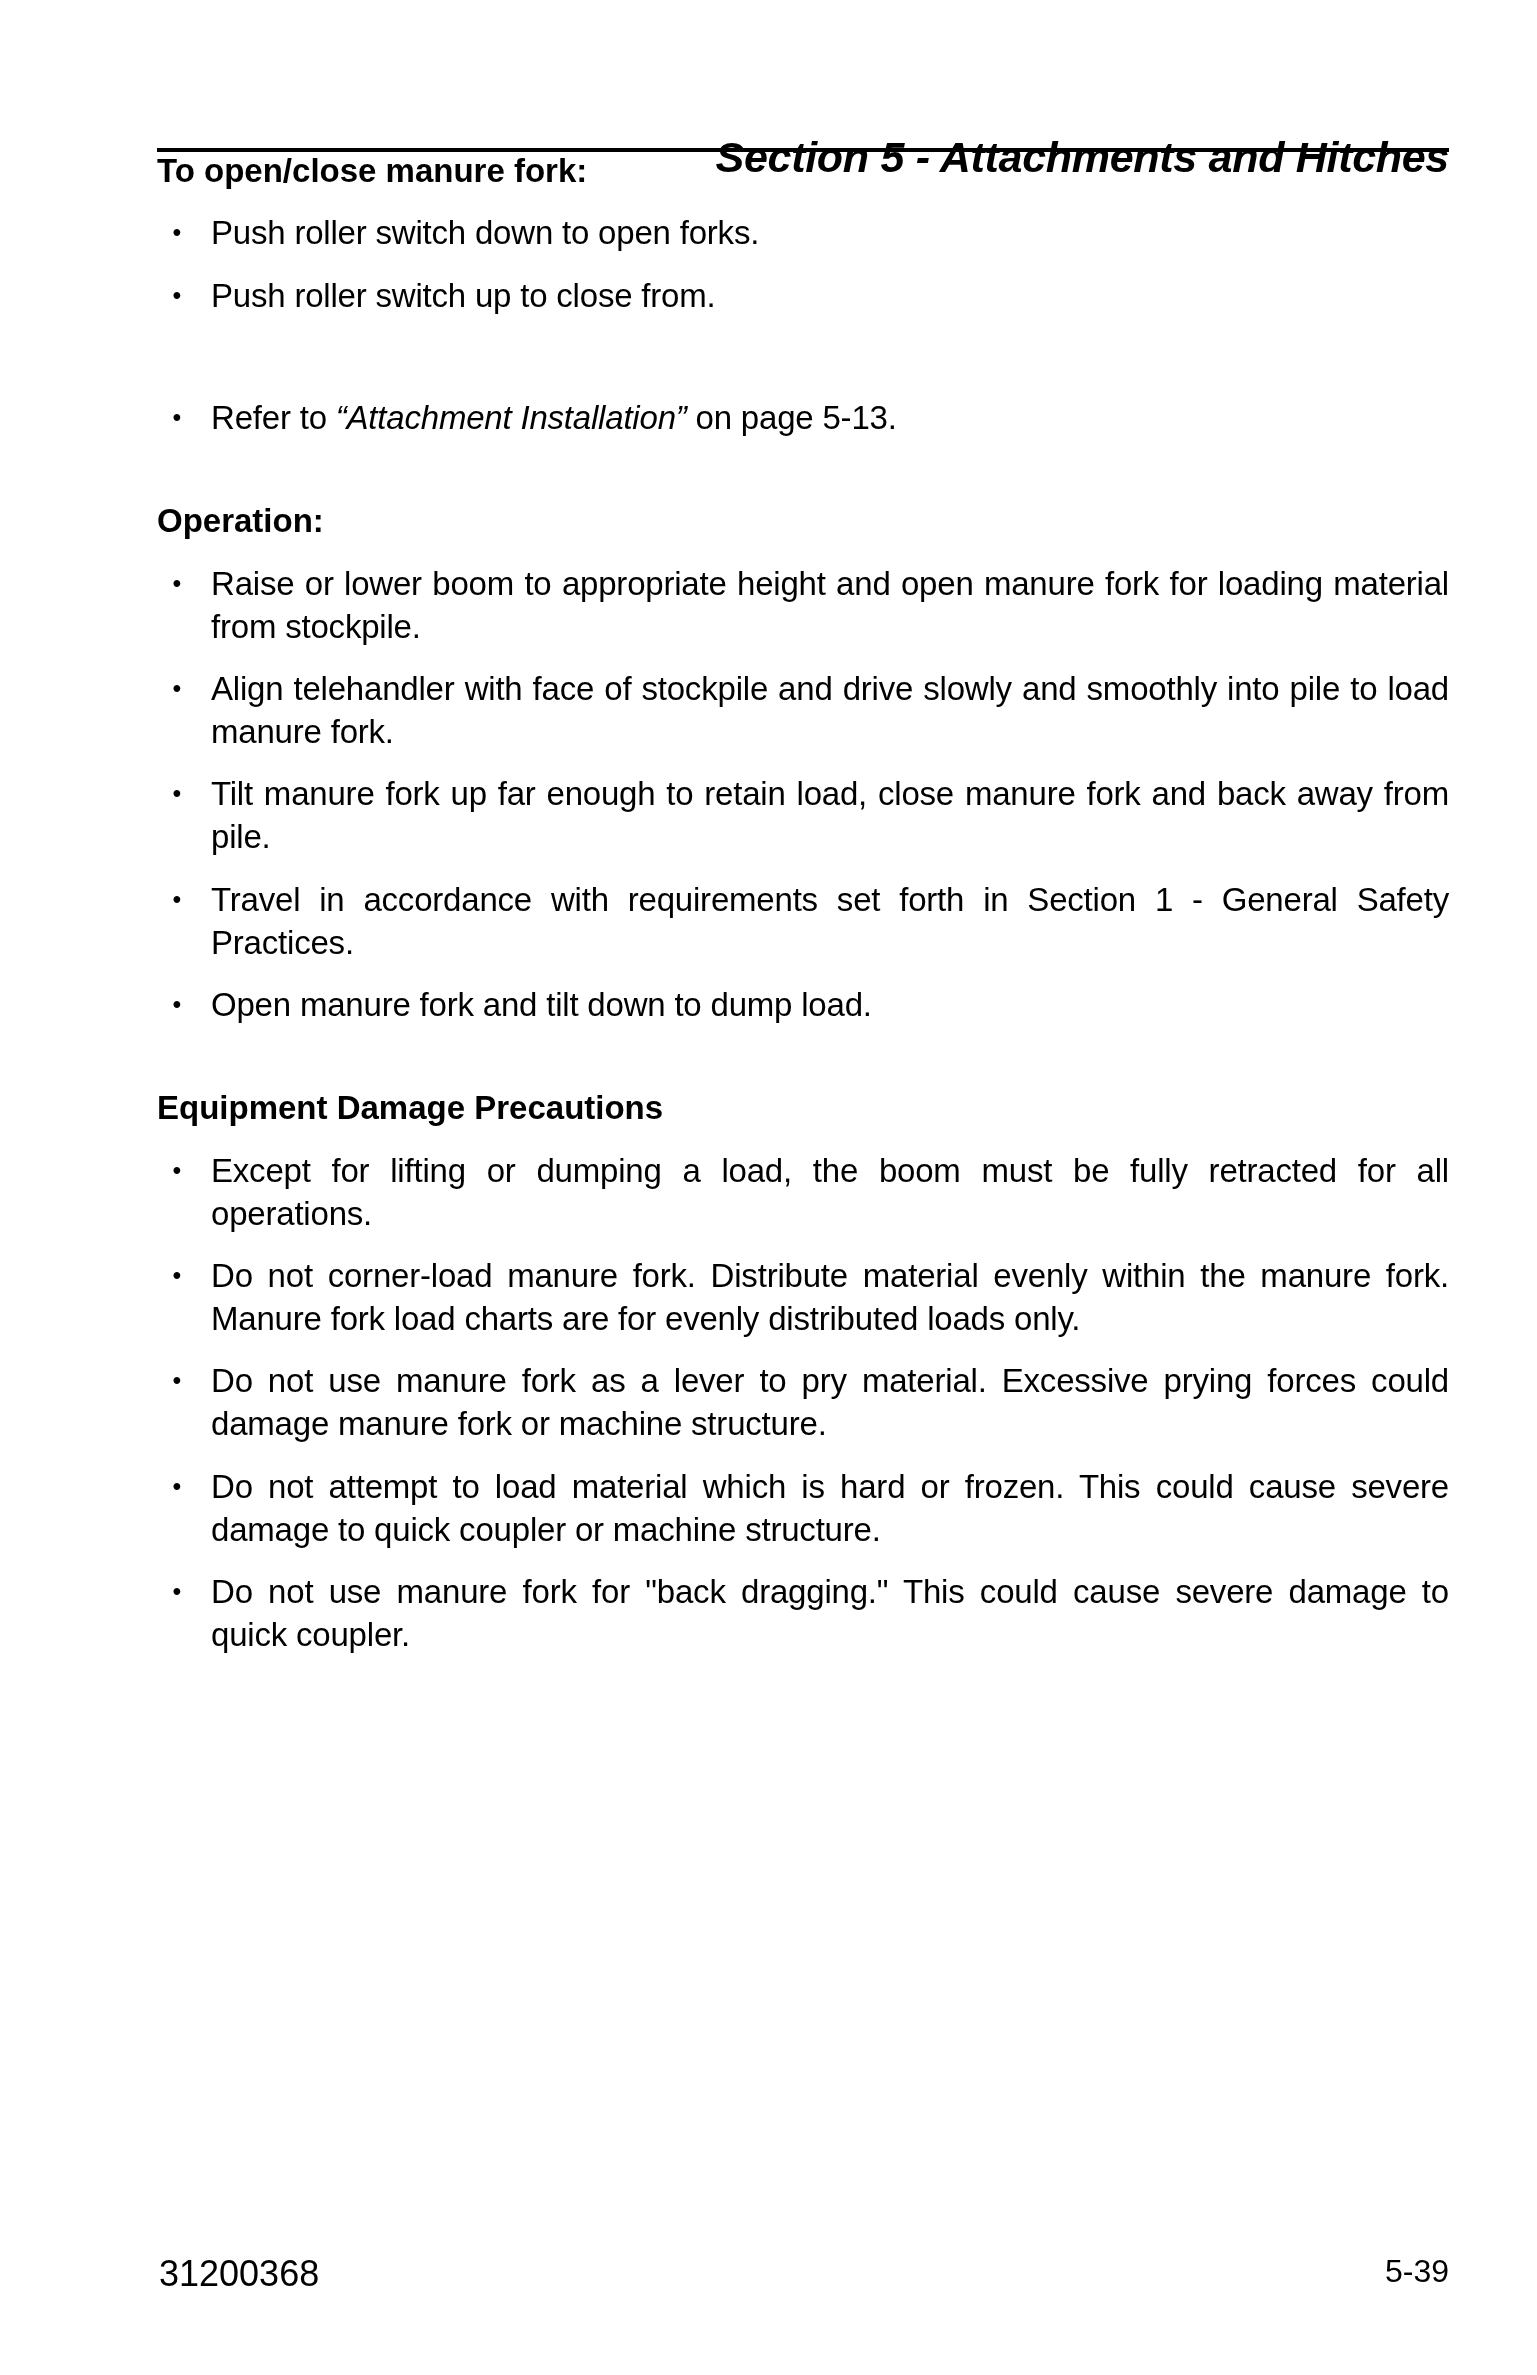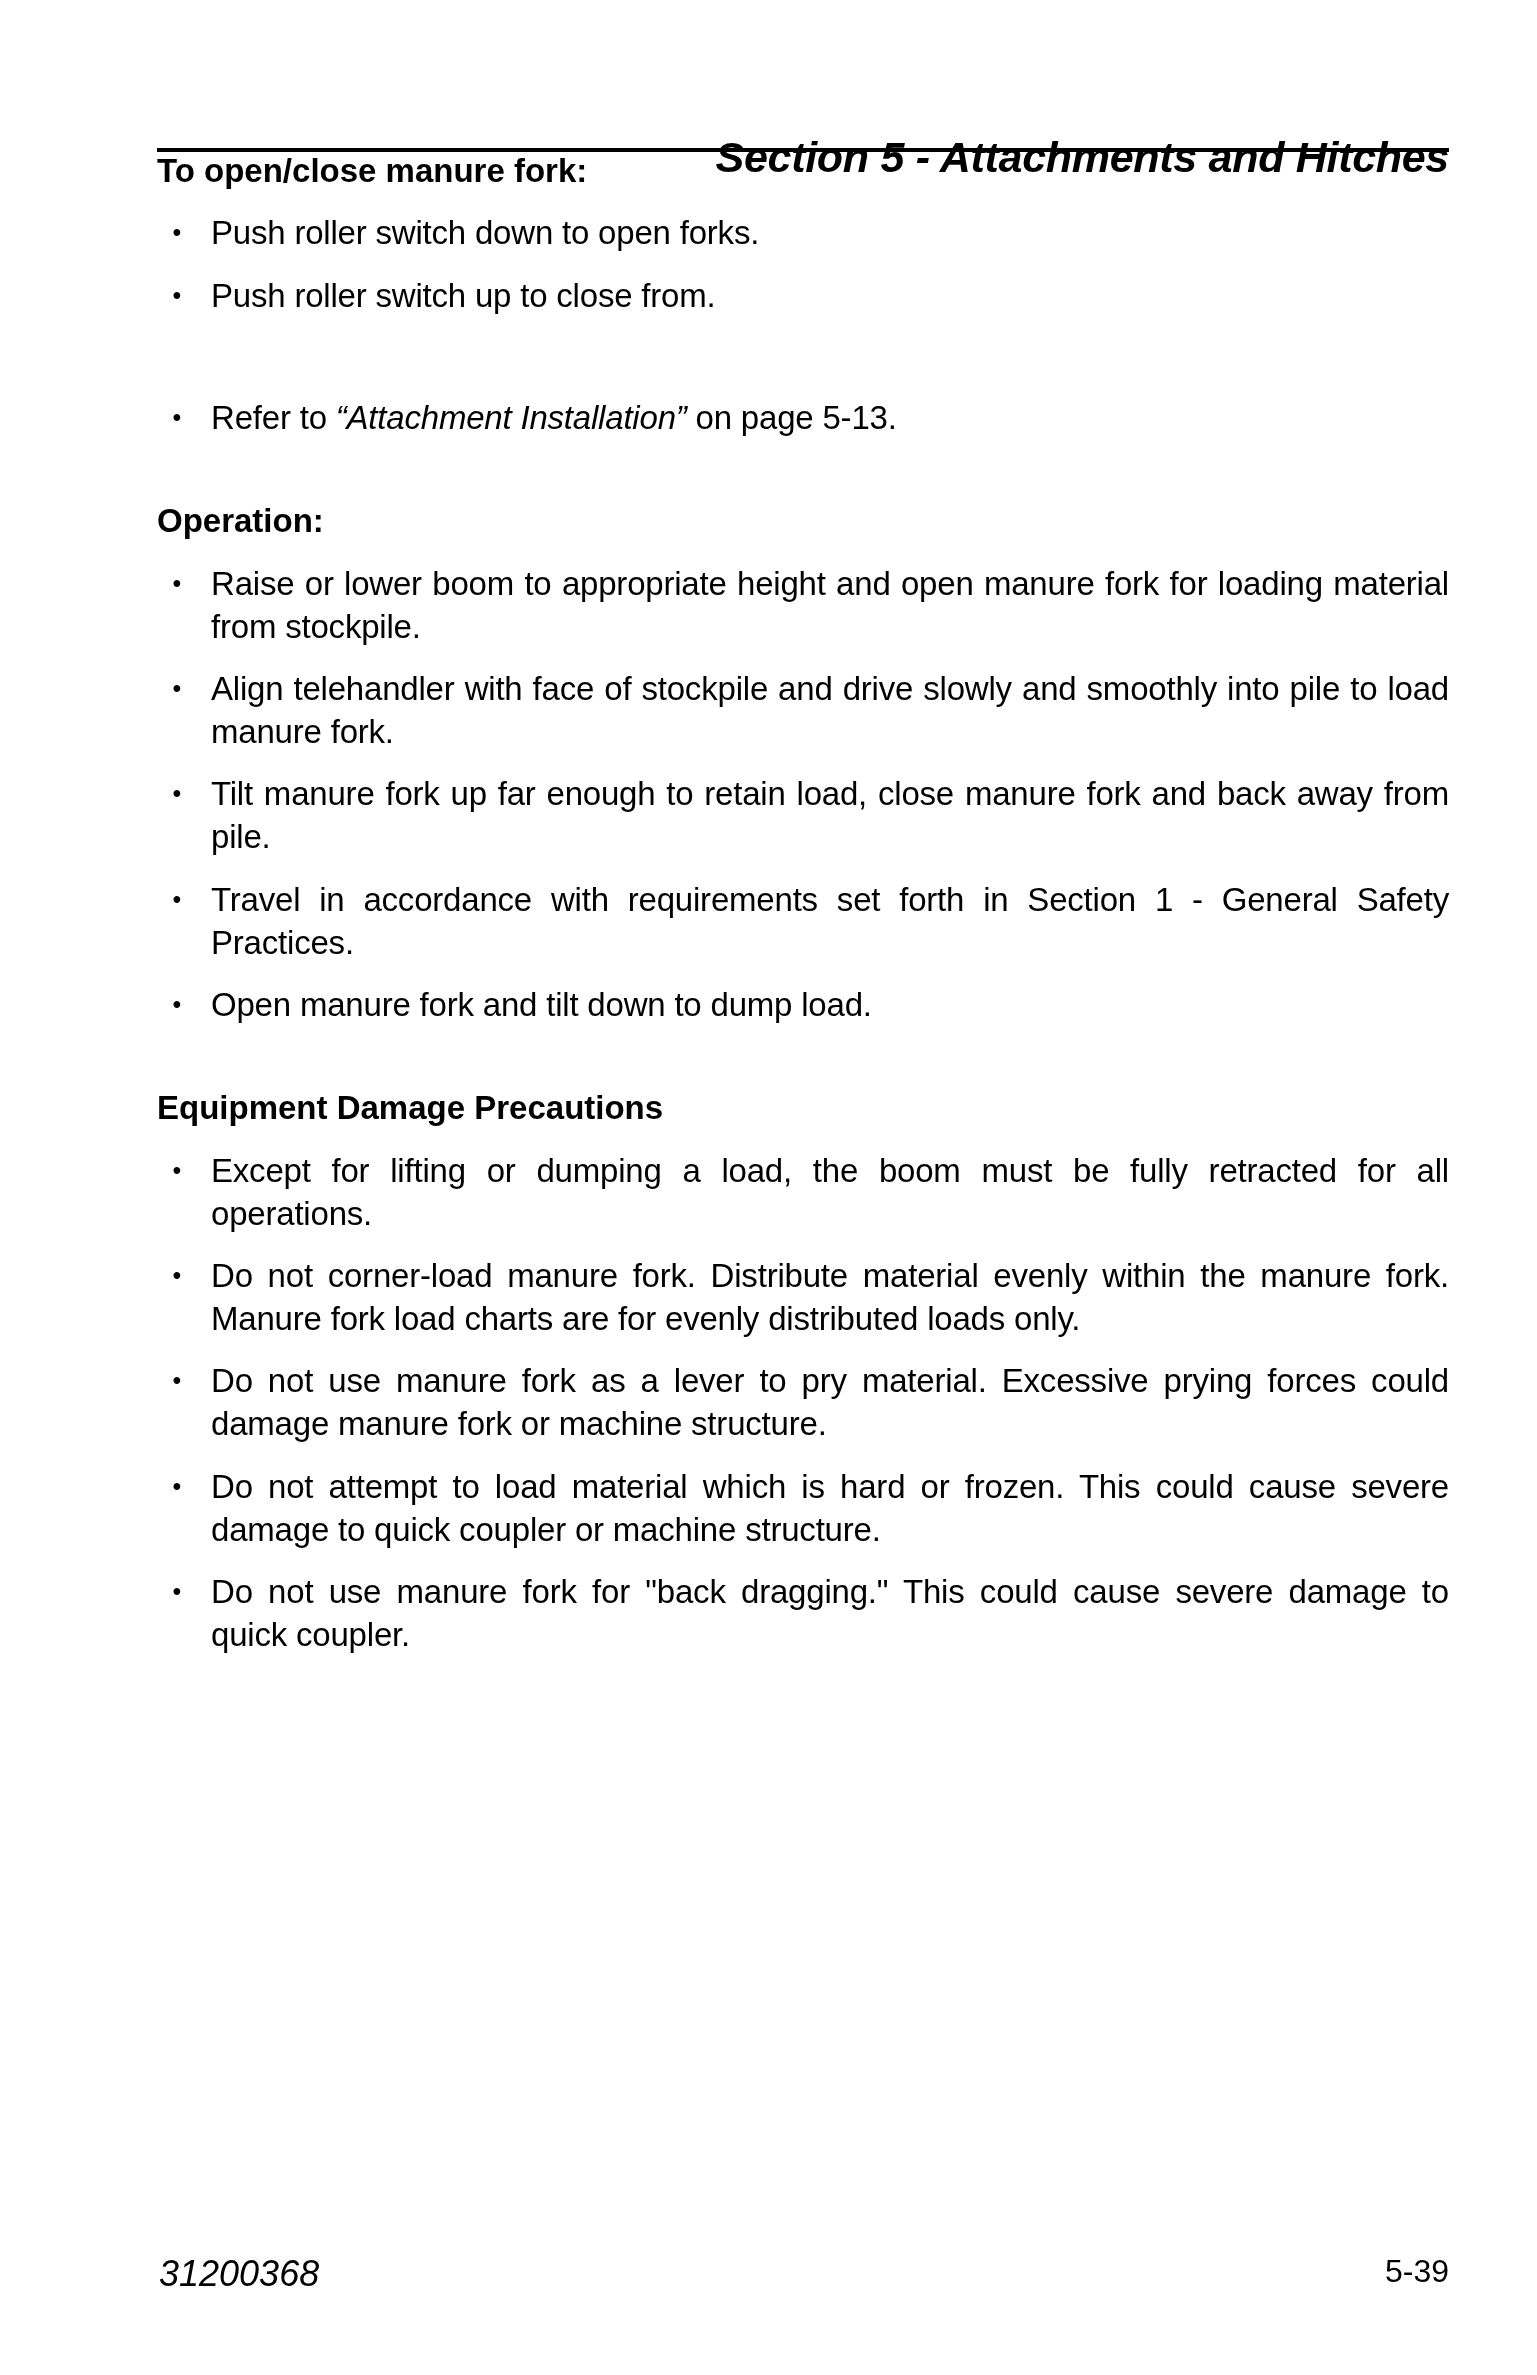--- a/index.html
+++ b/index.html
@@ -28,21 +28,21 @@
       text-align: justify; letter-spacing: -0.2px;
     }
     ul.bullets li .bullet {
       position: absolute; left: 15.5px; top: 0; font-size: 25px;
     }
     .gap-section { height: 60px; }
     .italic { font-style: italic; }
     .bold { font-weight: bold; }
     .footer-doc {
       position: absolute; left: 159px; top: 2253px;
-      font-size: 36px; font-style: italic; white-space: nowrap; text-align: center;
+      font-size: 36px; white-space: nowrap; text-align: center;
     }
     .footer-page {
       position: absolute; right: 88px; top: 2253px;
       font-size: 32px; white-space: nowrap;
     }
   </style>
 </head>
 <body>
 
 <div class="page-header-title">Section 5 - Attachments and Hitches</div>

